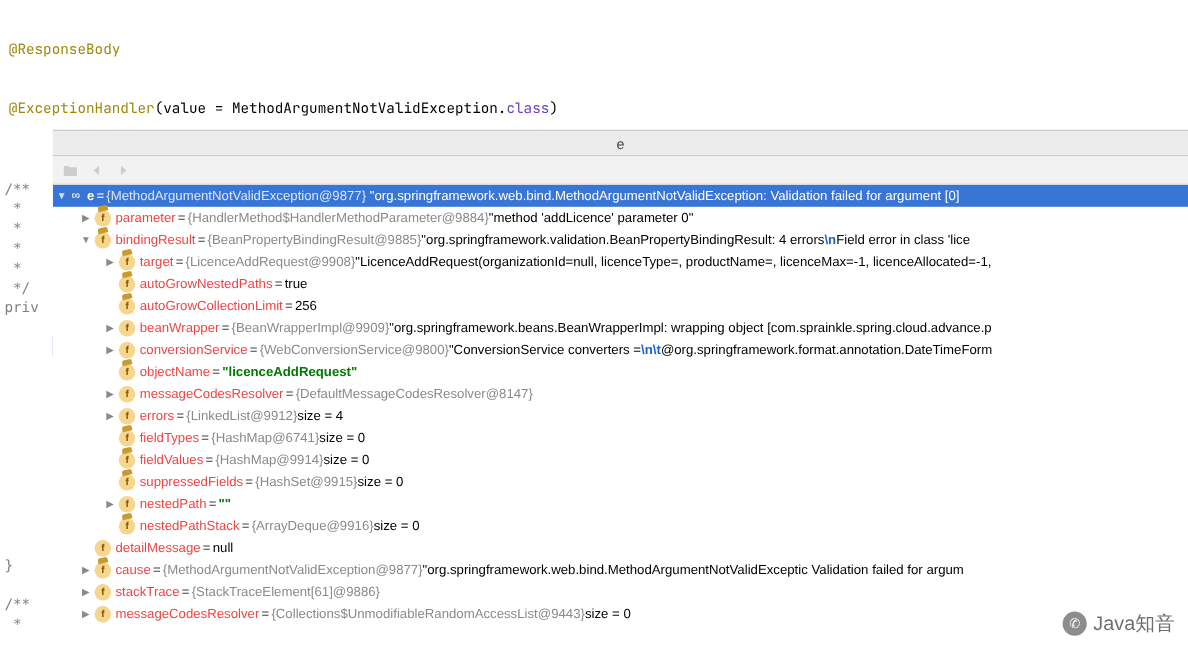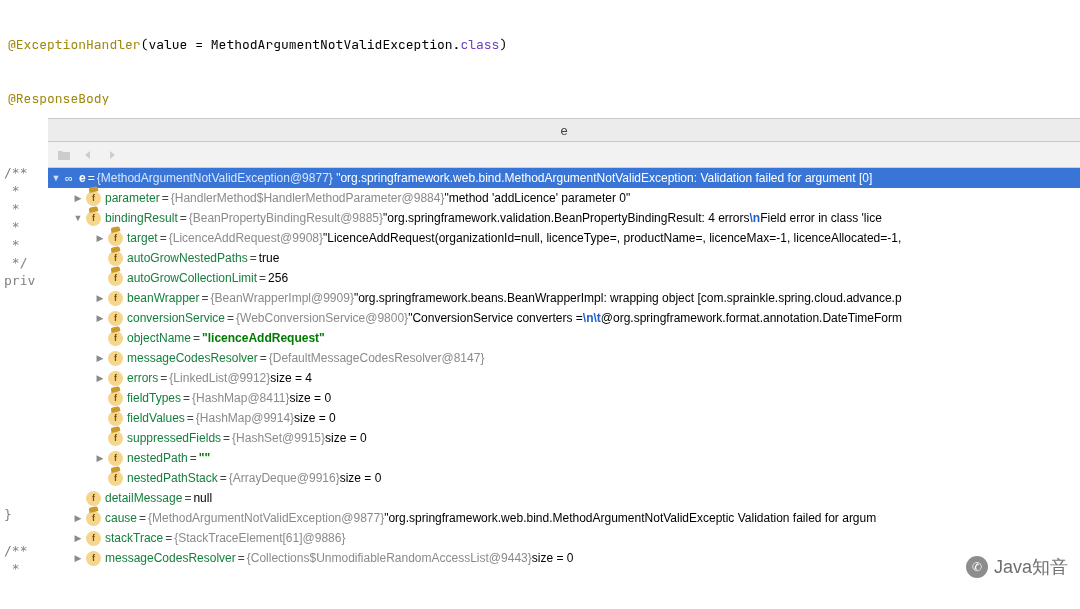--- a/index.html
+++ b/index.html
@@ -112,21 +112,21 @@
   }
   .ficon.hat::before{
     content:"";
     position:absolute;
     top:-4px; left:3px;
     width:9px; height:5px;
     background:#c99a2e;
     border-radius:2px 2px 0 0;
     transform: rotate(-12deg);
   }
-  .pname { color: #15803d; }
+  .pname { color: #ef4444; }
   .eq { color:#444; padding: 0 2px;}
   .vrow.sel .eq { color:#fff;}
   .gval { color: #8a8a8a; }
   .vrow.sel .gval { color: #d8e6ff; }
   .strv { color: #007a00; font-weight: 600;}
   .esc { color: #1a5fd6; font-weight: 600;}
   .infinity {
     width: 14px; height:14px;
     display:inline-flex;
     align-items:center; justify-content:center;
@@ -162,22 +162,22 @@
   .watermark .wicon{
     width:22px;height:22px;border-radius:50%;
     background:#7a7a7a;
     display:inline-flex;align-items:center;justify-content:center;color:#fff;font-size:12px;
   }
 </style>
 </head>
 <body>
 
 <div class="code-pane">
+  <div class="code-line"><span class="kw-ann">@ResponseBody</span></div>
   <div class="code-line"><span class="kw-ann">@ExceptionHandler</span><span>(value = MethodArgumentNotValidException.</span><span class="kw-class">class</span><span>)</span></div>
-  <div class="code-line"><span class="kw-ann">@ResponseBody</span></div>
   <div class="code-line"><span class="kw-pub">public</span><span> ErrorResponse </span><span class="kw-method">handleValidException</span><span>(MethodArgumentNotValidException e) {</span></div>
   <div class="code-line"><span>    </span><span class="kw-log kw-ret">log</span><span>.error(</span><span class="kw-str">"参数绑定校验异常"</span><span>, e);</span></div>
   <div class="code-line">&nbsp;</div>
   <div class="code-line hl-line"><span>    return wrapperBindingResult(e.getBindingResult());</span></div>
   <div class="code-line"><span>}</span></div>
 </div>
 
 <div class="left-gutter"><span class="cmt">/**
  *
  *
@@ -323,21 +323,21 @@
         <span class="eq"> = </span>
         <span class="gval">{LinkedList@9912}</span>
         <span class="">  size = 4</span>
       </div>
       <div class="vrow">
         <span class="indent" style="width: 46px;"></span>
         <span class="arr"></span>
         <span class="ficon hat">f</span>
         <span class="pname">fieldTypes</span>
         <span class="eq"> = </span>
-        <span class="gval">{HashMap@8411}</span>
+        <span class="gval">{HashMap@6741}</span>
         <span class="">  size = 0</span>
       </div>
       <div class="vrow">
         <span class="indent" style="width: 46px;"></span>
         <span class="arr"></span>
         <span class="ficon hat">f</span>
         <span class="pname">fieldValues</span>
         <span class="eq"> = </span>
         <span class="gval">{HashMap@9914}</span>
         <span class="">  size = 0</span>

